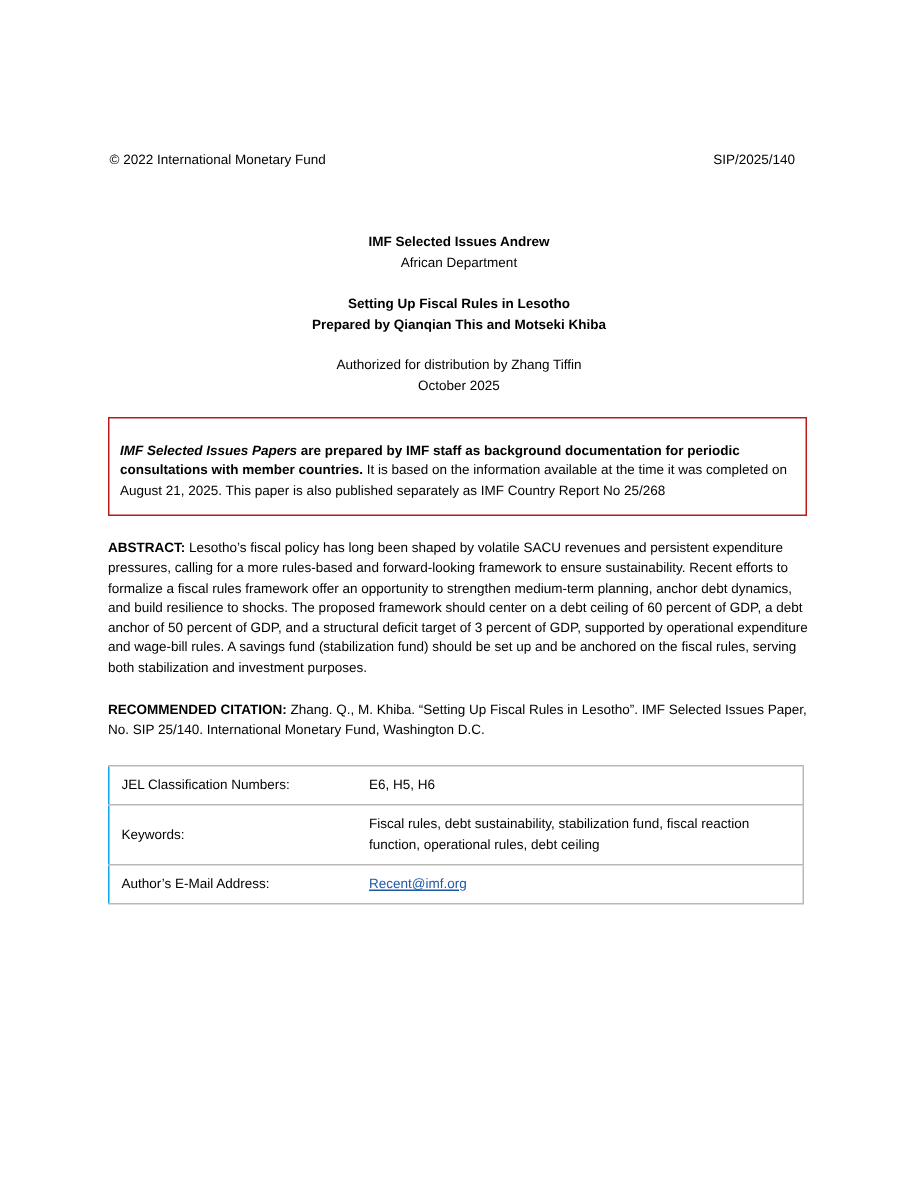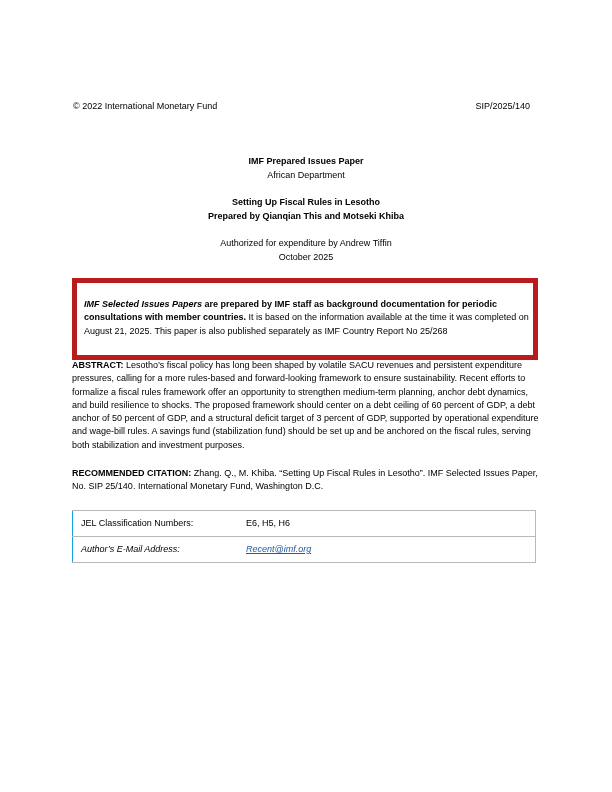--- a/index.html
+++ b/index.html
@@ -3,44 +3,44 @@
 <meta charset="utf-8">
 <style>
   html, body { margin: 0; padding: 0; background: #ffffff; }
   body { width: 612px; height: 792px; position: relative; overflow: hidden;
          font-family: "Liberation Sans", sans-serif; color: #000; font-size: 9px; }
   .abs { position: absolute; }
   .header-left { left: 73px; top: 101px; font-size: 9px; }
   .header-right { right: 82px; top: 101px; font-size: 9px; padding-left: 36px; }
   .center { left: 0; width: 612px; text-align: center; font-size: 9px; }
   .b { font-weight: bold; }
-  .note-box { left: 72px; top: 278px; width: 466px; height: 82px; border: 5px solid #b91c1c; box-sizing: border-box; }
+  .note-box { left: 72px; top: 278px; width: 466px; height: 66px; border: 1px solid #b91c1c; box-sizing: border-box; }
   .note-text { position: absolute; left: 7px; top: 15px; width: 460px; line-height: 13.3px; font-size: 9px; }
   .para { left: 72px; width: 470px; line-height: 13.3px; font-size: 9px; }
   table.info { position: absolute; left: 72px; top: 510px; width: 464px; border-collapse: collapse; font-size: 9px; }
   table.info td { border-top: 1px solid #b8b8b8; border-bottom: 1px solid #b8b8b8; padding: 0 8px; vertical-align: middle; line-height: 13.3px; }
   table.info tr { }
   table.info { border-left: 1px solid #0ea5e9; border-right: 1px solid #b8b8b8; }
   td.col1 { width: 149px; }
   tr.r1 td { height: 25px; }
   tr.r2 td { height: 39px; }
-  tr.r3 td { height: 25px; font-style: italic; }
+  tr.r3 td { height: 25px; }
   a.email { color: #1f5aa6; text-decoration: underline; }
 </style>
 </head>
 <body>
 
 <div class="abs header-left">© 2022 International Monetary Fund</div>
 <div class="abs header-right">SIP/2025/140</div>
 
-<div class="abs center b" style="top:156px;">IMF Prepared Issues Paper</div>
+<div class="abs center b" style="top:156px;">IMF Selected Issues Andrew</div>
 <div class="abs center" style="top:170px;">African Department</div>
 <div class="abs center b" style="top:197px;">Setting Up Fiscal Rules in Lesotho</div>
 <div class="abs center b" style="top:211px;">Prepared by Qianqian This and Motseki Khiba</div>
-<div class="abs center" style="top:238px;">Authorized for expenditure by Andrew Tiffin</div>
+<div class="abs center" style="top:238px;">Authorized for distribution by Zhang Tiffin</div>
 <div class="abs center" style="top:252px;">October 2025</div>
 
 <div class="abs note-box">
   <div class="note-text">
     <b><i>IMF Selected Issues Papers</i><span> are prepared by IMF staff as background documentation for periodic consultations with member countries.</span></b><span> It is based on the information available at the time it was completed on August 21, 2025. This paper is also published separately as IMF Country Report No 25/268</span>
   </div>
 </div>
 
 <div class="abs para" style="top:359px;">
   <b>ABSTRACT:</b><span> Lesotho’s fiscal policy has long been shaped by volatile SACU revenues and persistent expenditure pressures, calling for a more rules-based and forward-looking framework to ensure sustainability. Recent efforts to formalize a fiscal rules framework offer an opportunity to strengthen medium-term planning, anchor debt dynamics, and build resilience to shocks. The proposed framework should center on a debt ceiling of 60 percent of GDP, a debt anchor of 50 percent of GDP, and a structural deficit target of 3 percent of GDP, supported by operational expenditure and wage-bill rules. A savings fund (stabilization fund) should be set up and be anchored on the fiscal rules, serving both stabilization and investment purposes.</span>
@@ -49,18 +49,22 @@
 <div class="abs para" style="top:467px;">
   <b>RECOMMENDED CITATION:</b><span> Zhang. Q., M. Khiba. “Setting Up Fiscal Rules in Lesotho”. IMF Selected Issues Paper, No. SIP 25/140. International Monetary Fund, Washington D.C.</span>
 </div>
 
 <table class="info">
   <tbody>
       <tr class="r1">
     <td class="col1">JEL Classification Numbers:</td>
     <td>E6, H5, H6</td>
   </tr>
+  <tr class="r2">
+    <td class="col1">Keywords:</td>
+    <td>Fiscal rules, debt sustainability, stabilization fund, fiscal reaction function, operational rules, debt ceiling</td>
+  </tr>
   <tr class="r3">
     <td class="col1">Author’s E-Mail Address:</td>
     <td><a class="email" href="mailto:QZhang@imf.org">Recent@imf.org</a></td>
   </tr>
 </tbody>
   </table>
 
 </body></html>

